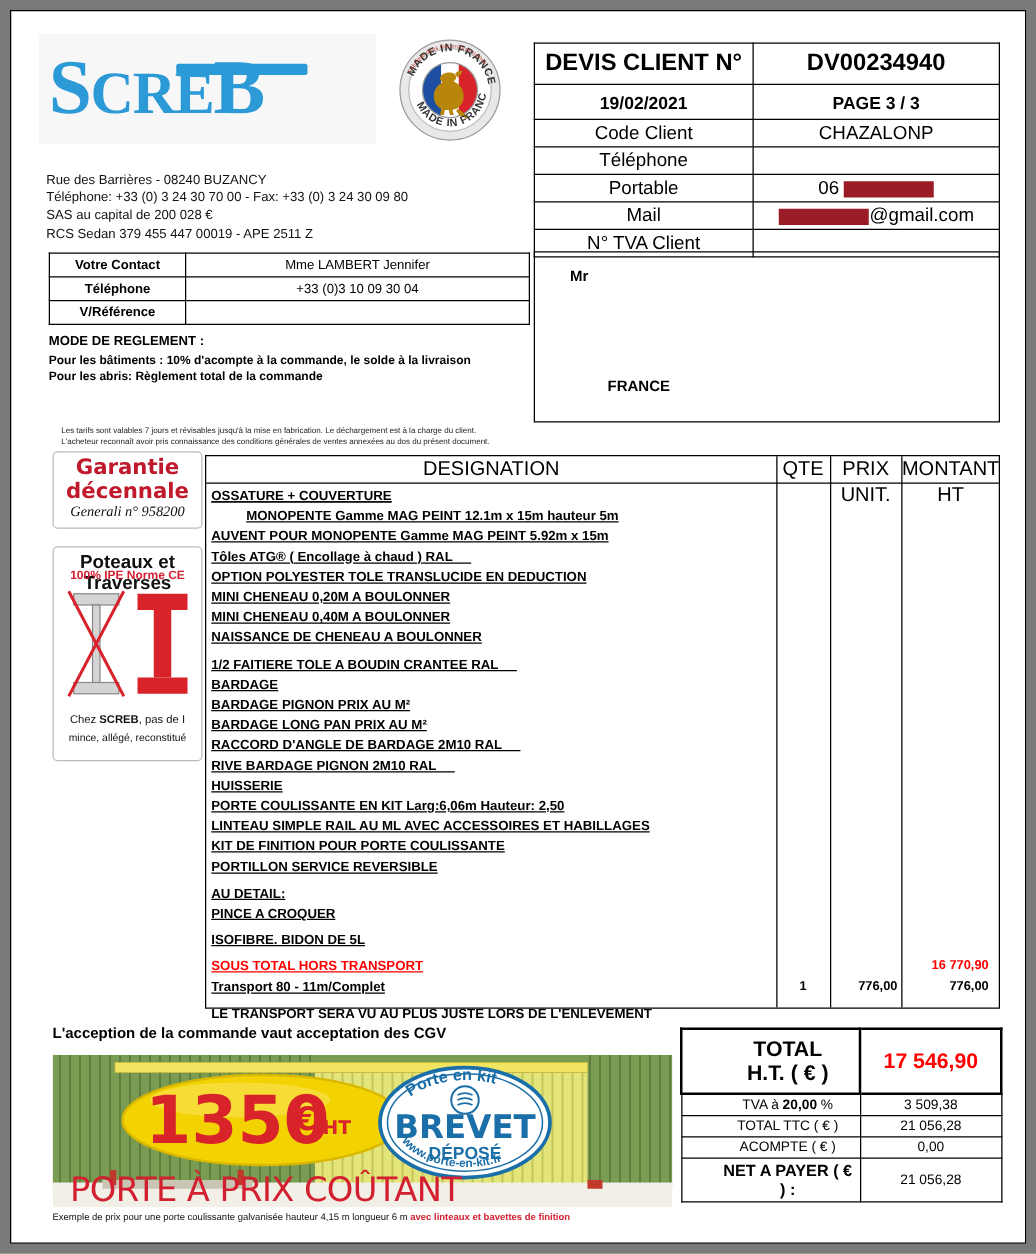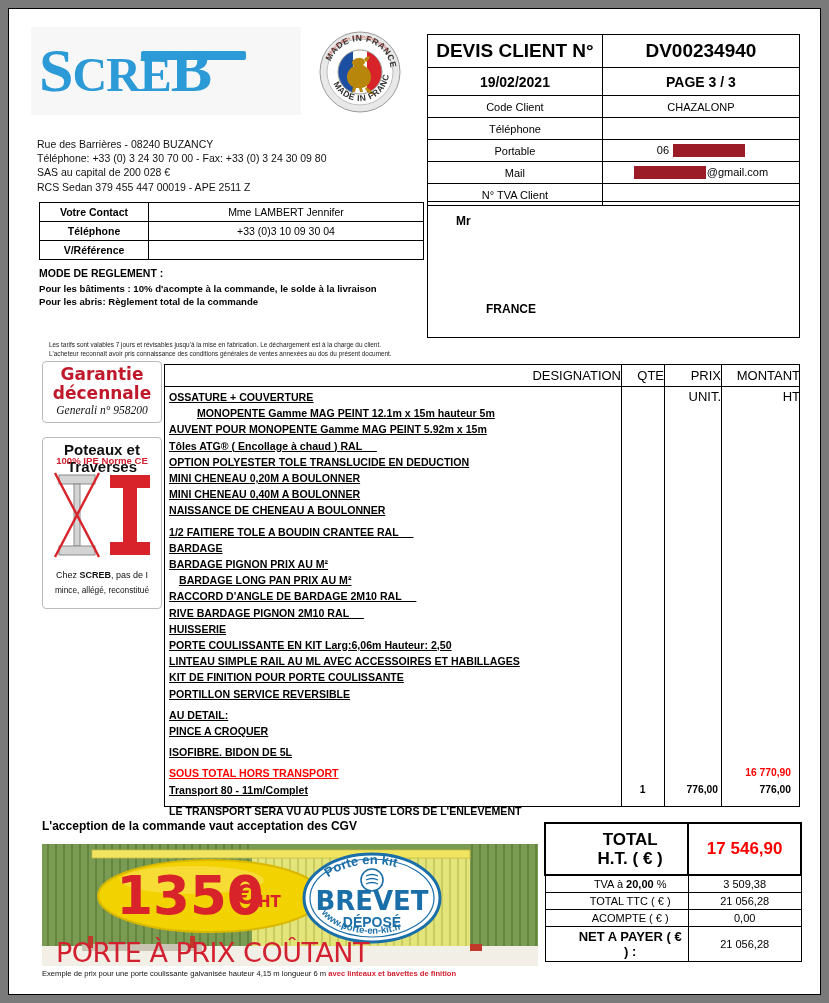--- a/index.html
+++ b/index.html
@@ -46,21 +46,21 @@
   
   .regl{left:30px;top:258px;width:400px;font-size:9.6px;font-weight:bold;color:#000;line-height:13px;}
   .regl .hd{font-size:10.5px;margin-bottom:2px;}
 
   
   .dtab{left:418px;top:25px;width:373px;}
   .dtab table{border-collapse:collapse;width:100%;}
   .dtab td{border:1px solid #000;padding:1px 4px;text-align:center;font-size:11px;}
   .dtab td.big{font-size:19px;font-weight:bold;height:30px;}
   .dtab td.med{font-size:14px;font-weight:bold;height:25px;}
-  .dtab td.lbl{height:19px;font-size:11px;text-align:center;}
+  .dtab td.lbl{height:19px;font-size:15px;text-align:center;}
   .redact{display:inline-block;background:#9b1c26;height:13px;vertical-align:middle;}
 
   
   .addr{left:418px;top:192px;width:373px;height:137px;border:1px solid #000;}
   .addr .mr{position:absolute;left:28px;top:12px;font-size:12px;font-weight:bold;}
   .addr .fr{position:absolute;left:58px;top:100px;font-size:12px;font-weight:bold;}
 
   
   .fine{left:40px;top:331px;width:700px;font-size:6.4px;color:#222;line-height:9.2px;}
 
@@ -74,21 +74,21 @@
   .pbox .p1{position:absolute;left:0;right:0;top:3px;text-align:center;font-size:15px;font-weight:bold;color:#111;}
   .pbox .p2{position:absolute;left:0;right:0;top:17px;text-align:center;font-size:9.6px;font-weight:bold;color:#d32030;}
   .pbox .pimg{position:absolute;left:4px;top:31px;width:112px;height:98px;}
   .pbox .p3{position:absolute;left:0;right:0;top:132px;text-align:center;font-size:9px;color:#111;}
   .pbox .p3 b{font-weight:bold;}
   .pbox .p4{position:absolute;left:0;right:0;top:147px;text-align:center;font-size:8.3px;color:#111;}
 
   
   .itab{left:155px;top:355px;width:636px;height:443px;border:1px solid #000;}
   .ihdr{position:absolute;left:0;top:0;right:0;height:21px;border-bottom:1px solid #000;}
-  .ihdr .c{position:absolute;top:0;height:21px;line-height:21px;text-align:right;font-size:13px;}
+  .ihdr .c{position:absolute;top:0;height:21px;line-height:21px;text-align:center;font-size:16px;}
   .vline{position:absolute;top:0;bottom:0;width:1px;background:#000;}
   .items{position:absolute;left:4px;top:24px;right:0;}
   .it{font-size:10.6px;font-weight:bold;color:#000;white-space:nowrap;line-height:16.2px;}
   .it span.u{text-decoration:underline;}
   .it.red span.u{color:#ff0000;}
   .it.gap{margin-top:5px;}
   .amtcol{position:absolute;right:4px;text-align:right;font-size:10.3px;}
   .qcol{position:absolute;text-align:center;font-size:10.3px;}
 
   
@@ -284,21 +284,21 @@
         <div class="it" style="position: relative; padding-left: 28px;"><span class="u">MONOPENTE  Gamme MAG PEINT 12.1m x 15m  hauteur 5m</span></div>
         <div class="it" style="position: relative;"><span class="u">AUVENT POUR MONOPENTE  Gamme MAG PEINT 5.92m x 15m</span></div>
         <div class="it" style="position: relative;"><span class="u">Tôles ATG® ( Encollage à chaud ) RAL&nbsp;&nbsp;&nbsp;&nbsp;&nbsp;</span></div>
         <div class="it" style="position: relative;"><span class="u">OPTION POLYESTER TOLE TRANSLUCIDE EN DEDUCTION</span></div>
         <div class="it" style="position: relative;"><span class="u">MINI CHENEAU 0,20M A BOULONNER</span></div>
         <div class="it" style="position: relative;"><span class="u">MINI CHENEAU 0,40M A BOULONNER</span></div>
         <div class="it" style="position: relative;"><span class="u">NAISSANCE DE CHENEAU A BOULONNER</span></div>
         <div class="it gap" style="position: relative;"><span class="u">1/2 FAITIERE TOLE A BOUDIN CRANTEE RAL&nbsp;&nbsp;&nbsp;&nbsp;&nbsp;</span></div>
         <div class="it" style="position: relative;"><span class="u">BARDAGE</span></div>
         <div class="it" style="position: relative;"><span class="u">BARDAGE PIGNON PRIX AU M²</span></div>
-        <div class="it" style="position: relative; margin-left: 10px;"><span class="u">BARDAGE LONG PAN PRIX AU M²</span></div>
+        <div class="it" style="position: relative;"><span class="u">BARDAGE LONG PAN PRIX AU M²</span></div>
         <div class="it" style="position: relative;"><span class="u">RACCORD D'ANGLE DE BARDAGE 2M10 RAL&nbsp;&nbsp;&nbsp;&nbsp;&nbsp;</span></div>
         <div class="it" style="position: relative;"><span class="u">RIVE BARDAGE PIGNON 2M10 RAL&nbsp;&nbsp;&nbsp;&nbsp;&nbsp;</span></div>
         <div class="it" style="position: relative;"><span class="u">HUISSERIE</span></div>
         <div class="it" style="position: relative;"><span class="u">PORTE COULISSANTE EN KIT Larg:6,06m Hauteur: 2,50</span></div>
         <div class="it" style="position: relative;"><span class="u">LINTEAU SIMPLE RAIL AU ML AVEC ACCESSOIRES ET HABILLAGES</span></div>
         <div class="it" style="position: relative;"><span class="u">KIT DE FINITION POUR PORTE COULISSANTE</span></div>
         <div class="it" style="position: relative;"><span class="u">PORTILLON SERVICE REVERSIBLE</span></div>
         <div class="it gap" style="position: relative;"><span class="u">AU DETAIL:</span></div>
         <div class="it" style="position: relative;"><span class="u">PINCE A CROQUER</span></div>
         <div class="it gap" style="position: relative;"><span class="u">ISOFIBRE. BIDON DE 5L</span></div>

